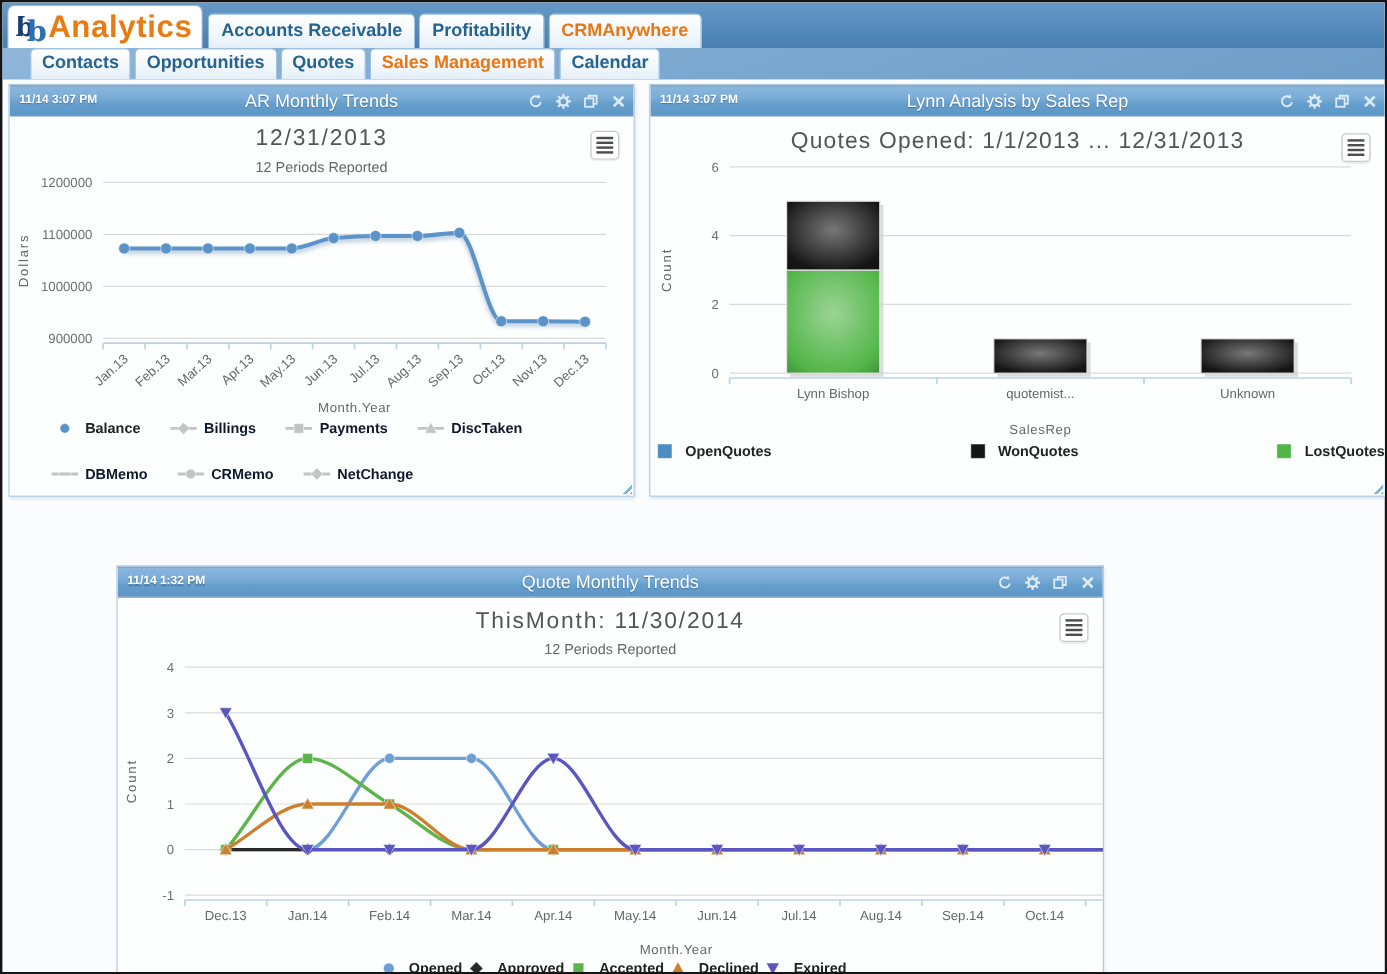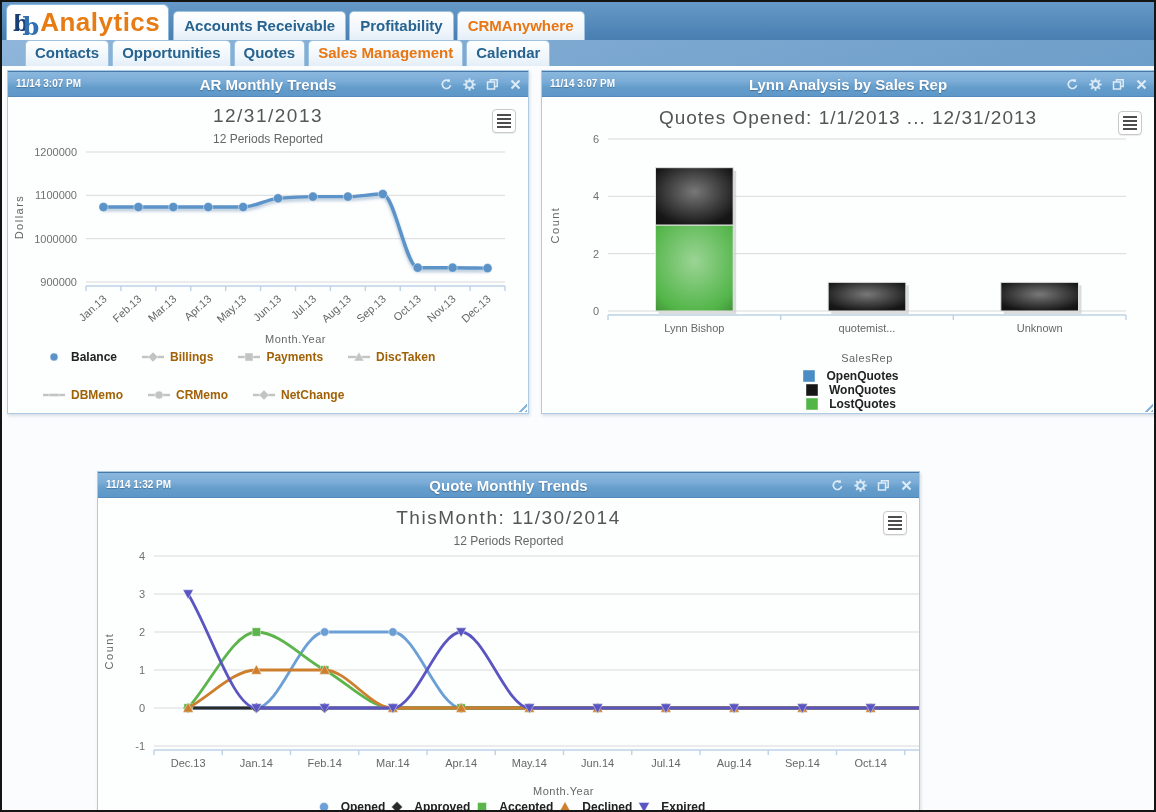--- a/index.html
+++ b/index.html
@@ -39,21 +39,21 @@
            box-shadow:1px 2px 3px rgba(60,90,120,0.18); overflow:hidden; }
   .panel-ar  { left:5px;   top:68px;  width:522px; height:344px; }
   .panel-qa  { left:539px; top:68px;  width:614px; height:344px; }
   .panel-qmt { left:95px;  top:421px; width:823px; height:383px;margin-top:48px; }
   .panel-header { position:relative; height:26px; color:#fff;
     border-top:1px solid #4779aa; border-bottom:1px solid #5388ba;
     background:linear-gradient(180deg,#8ab7dd 0%,#7aacd7 40%,#659ecb 62%,#5d97c8 100%); }
   .panel-ts { position:absolute; left:8px; top:6px; font-size:10px; font-weight:bold;
               text-shadow:0 1px 1px rgba(30,60,90,.4); }
   .panel-title { position:absolute; left:0; right:0; top:4px; text-align:center;
-                 font-size:15px; font-weight:bold; text-shadow:0 1px 1px rgba(30,60,90,.45); }
+                 font-size:15px; font-weight:normal; text-shadow:0 1px 1px rgba(30,60,90,.45); }
   .panel-btns { position:absolute; right:6px; top:6px; display:flex; gap:10px; }
   .pbtn { width:13px; height:13px; cursor:pointer; display:block; opacity:.9; }
   .pbtn svg { display:block; }
   .resize-grip { position:absolute; right:1px; bottom:1px; width:11px; height:11px;
     clip-path:polygon(100% 0,100% 100%,0 100%);
     background:repeating-linear-gradient(-45deg,#85b5dc 0 2px,rgba(255,255,255,0) 2px 4px); }
 
   
   .chart-head { position:relative; }
   .chart-title { text-align:center; color:#555; letter-spacing:1.5px; }
@@ -63,27 +63,27 @@
   .chart-sub { text-align:center; font-size:12px; color:#666; margin-top:5px; }
   .menu-btn { position:absolute; right:12px; top:4px; width:24px; height:24px;
               border:1px solid #c9c9c9; border-radius:4px; background:#fff; cursor:pointer;
               display:flex; flex-direction:column; justify-content:center; gap:2px;
               align-items:center; box-shadow:0 1px 1px rgba(0,0,0,.08); }
   .menu-btn i { display:block; width:14px; height:2px; background:#4d4d4d; }
   .chart-svg { display:block; }
 
   
   .legend { display:flex; align-items:center; }
-  .legend-qa  { justify-content:flex-start; margin-top:2px;flex-direction:column; }
+  .legend-qa  { justify-content:space-between; gap:30px; margin-top:2px; }
   .legend-qmt { justify-content:center; margin-top:0px; }
   .legend-ar  { width:452px; margin:2px auto 0; flex-wrap:wrap; column-gap:16px; row-gap:3px;
                 justify-content:flex-start;gap:24px; }
   .legend-item { display:flex; align-items:center; gap:5px; font-size:12px; font-weight:bold;
                  color:#222; cursor:pointer; white-space:nowrap; }
-  .legend-item.inactive { color:#a16207; }
+  .legend-item.inactive { color:#0f172a; }
 </style>
 </head>
 <body>
 
 <div class="page">
 
   <div class="nav">
     <div class="nav-row1">
       <div class="logo-tab">
         <span><span class="logo-d">d</span><span class="logo-b">b</span></span>

